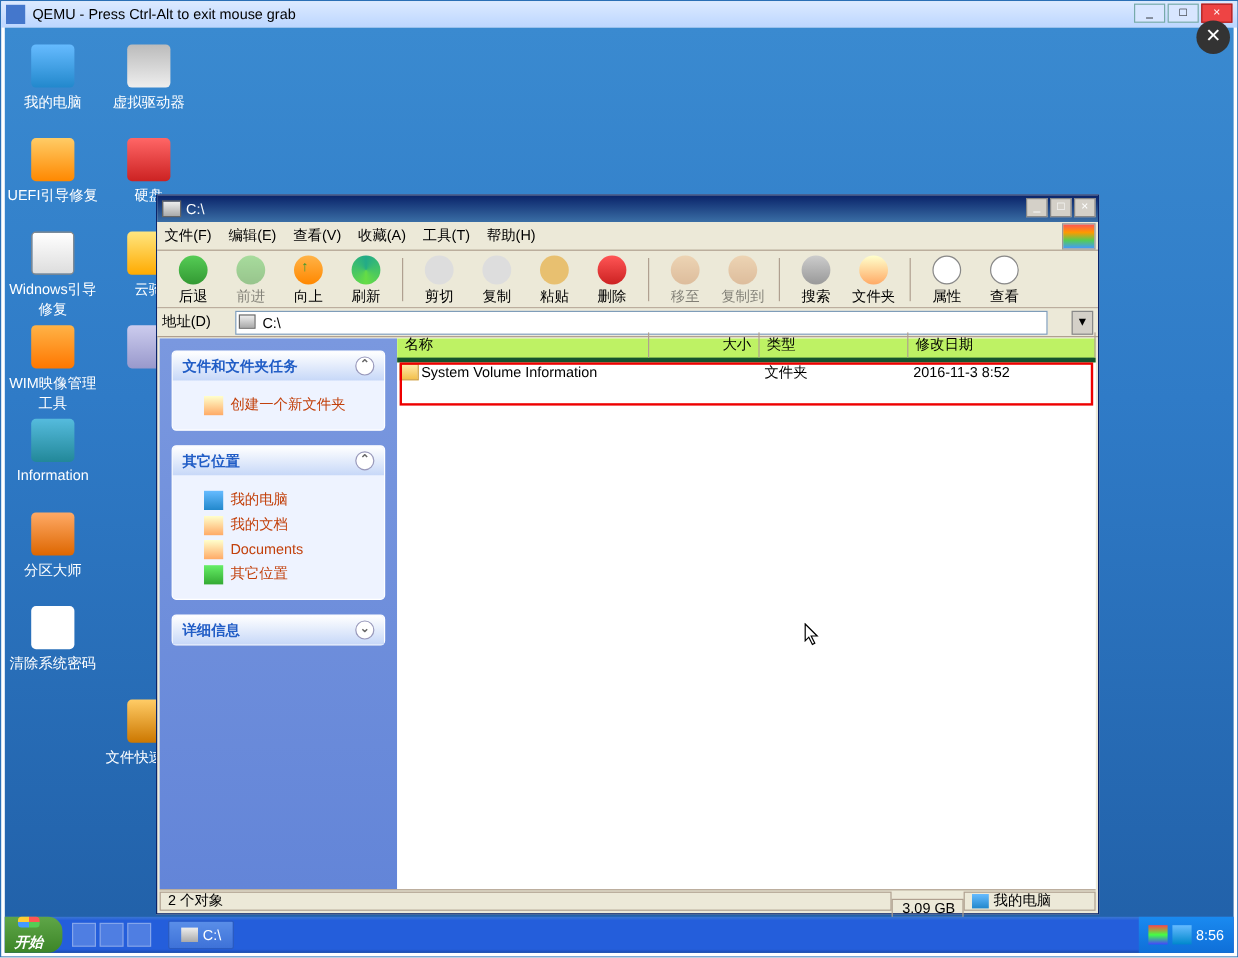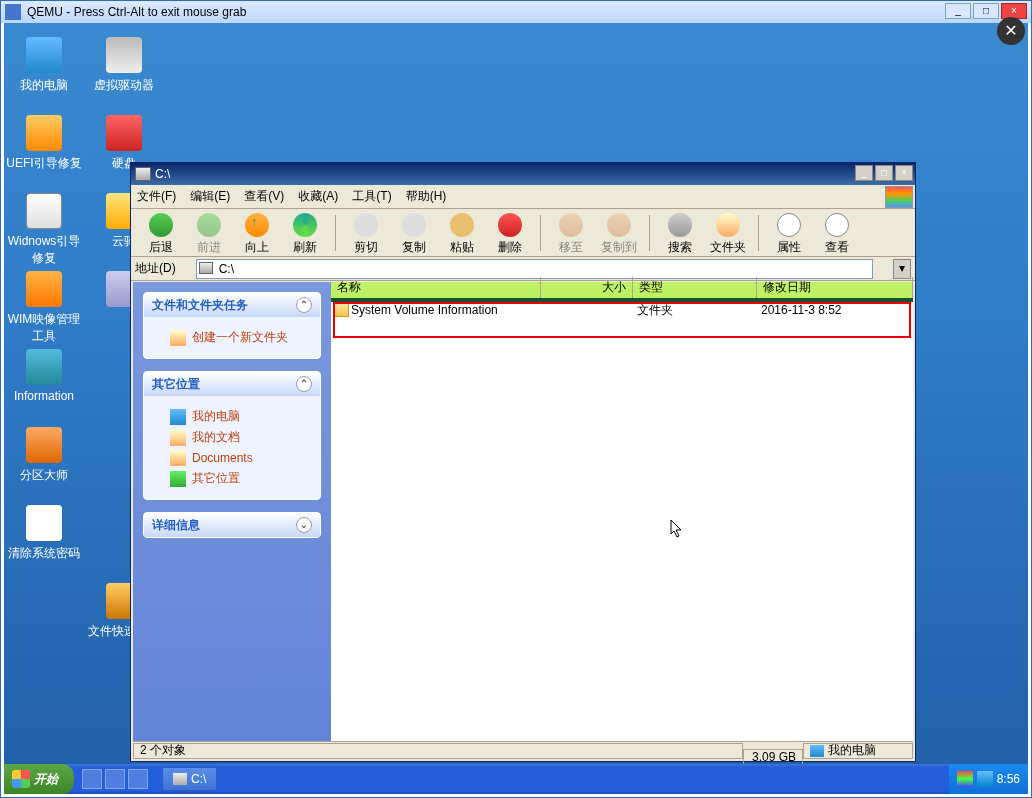--- a/index.html
+++ b/index.html
@@ -103,21 +103,21 @@
 .sel { border: 1px dotted #888; padding: 0 1px; }
 
 .ex-status { position: absolute; left: 2px; right: 2px; bottom: 2px; height: 18px; background: #ece9d8; border-top: 1px solid #b0a090; display: flex; align-items: center; font-size: 11px; }
 .ex-status .cell { border: 1px solid #b0a090; height: 16px; padding: 0 6px; display: flex; align-items: center; }
 .es1 { width: 610px; }
 .es2 { width: 60px; text-align: right; justify-content: flex-end; margin-top: 12px; }
 .es3 { flex: 1; gap: 4px; }
 
 
 .taskbar { position: absolute; left: 0; right: 0; bottom: 0; height: 30px; background: linear-gradient(#3b77d3,#245edb 10%,#245edb 90%,#1a4aad); display: flex; align-items: center; }
-.start { height: 30px; padding: 0 16px 0 8px; background: linear-gradient(#5fa648,#3c8527); color: #fff; font-weight: bold; display: flex; align-items: center; gap: 4px; border-radius: 0 12px 12px 0; font-style: italic; }
+.start { height: 30px; padding: 0 16px 0 8px; background: linear-gradient(#5fa648,#3c8527); color: #fff; font-weight: bold; display: flex; align-items: center; gap: 4px; border-radius: 0 12px 12px 0; font-style: italic; flex-direction: column; }
 .start .logo { width: 18px; height: 18px; background: conic-gradient(#f55 0 25%,#5c5 0 50%,#49f 0 75%,#fc3 0); border-radius: 3px; }
 .ql { display: flex; gap: 3px; margin: 0 8px; }
 .ql div { width: 20px; height: 20px; background: rgba(255,255,255,0.2); border:1px solid rgba(255,255,255,.3); }
 .task-item { height: 24px; background: linear-gradient(#5a8ee8,#3e72d8); border: 1px solid #2a5bc0; padding: 0 10px; display: flex; align-items: center; gap: 4px; color: #fff; margin-left: 6px; border-radius: 2px; }
 .task-item .drv { width:14px; height:12px; background:linear-gradient(#eee,#aaa); }
 .tray { margin-left: auto; height: 30px; background: linear-gradient(#1a8af0,#0f6fd8); display: flex; align-items: center; padding: 0 8px; gap: 4px; color: #fff; }
 .tray .tic { width: 16px; height: 16px; }
 .tic1 { background: linear-gradient(#f44,#4f4,#44f); }
 .tic2 { background: linear-gradient(#6bf,#08c); }
 

